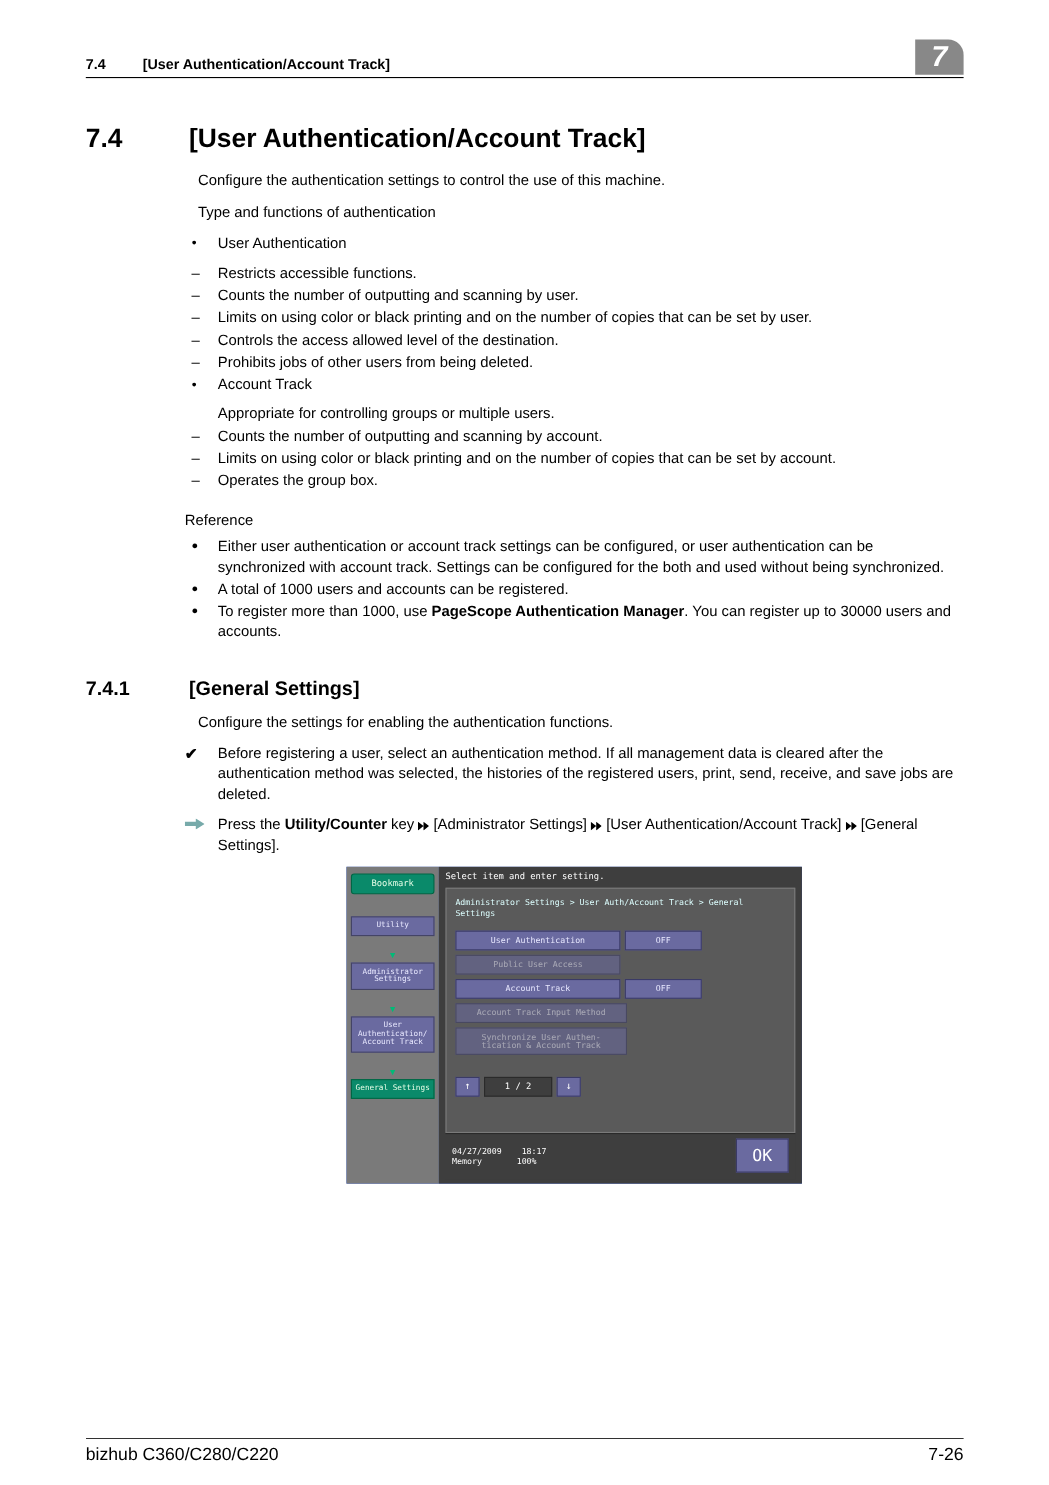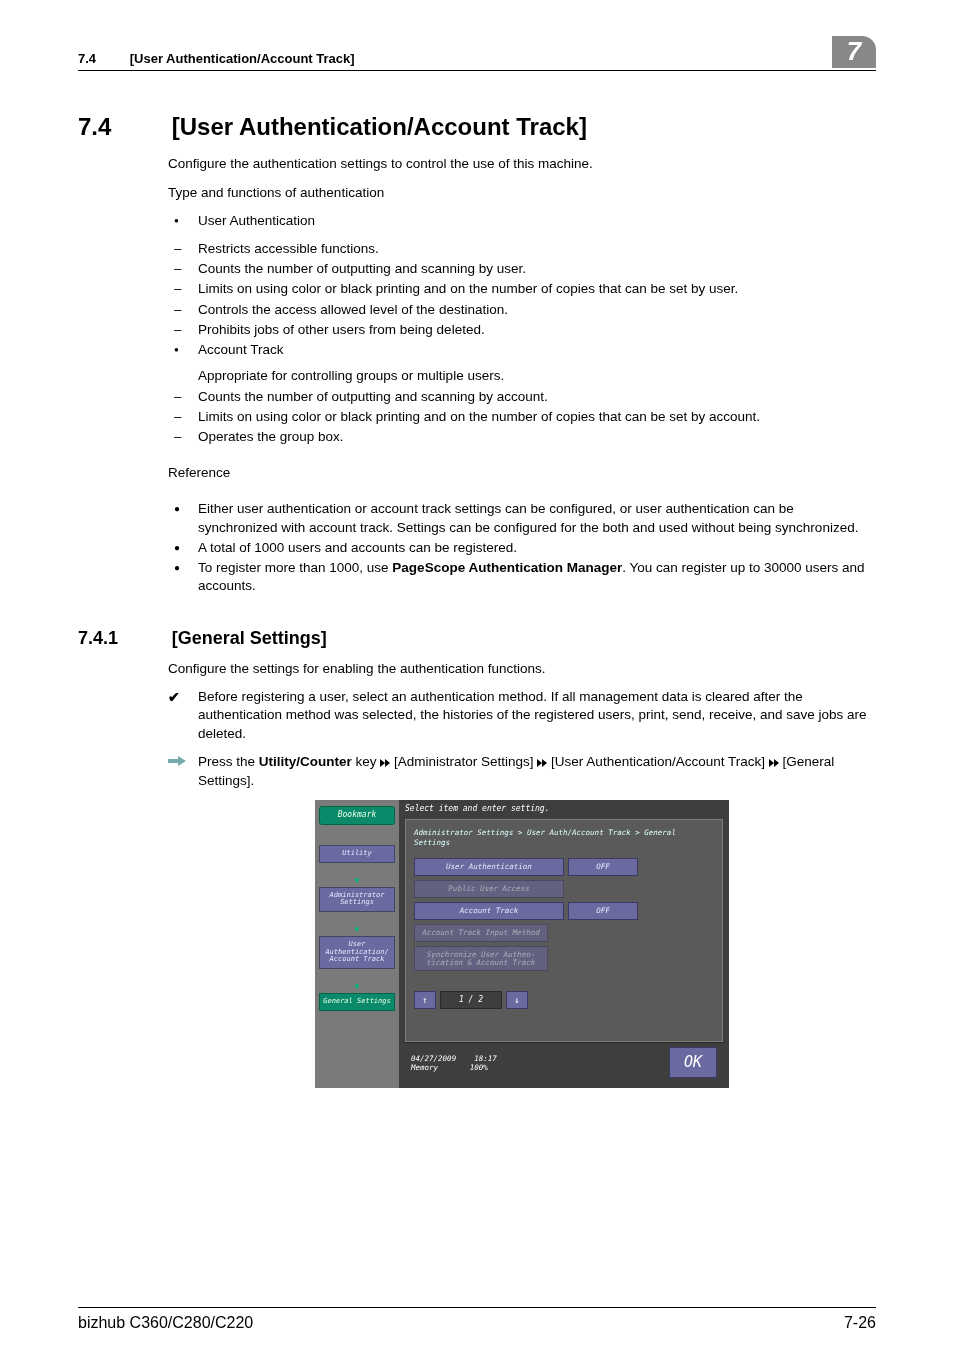--- a/index.html
+++ b/index.html
@@ -38,28 +38,28 @@
   .h2-row { margin-bottom: 12px; }
   .h2-row .secnum {
     display: inline-block;
     width: 90px;
     font-size: 24px;
     font-weight: bold;
     vertical-align: baseline;
   }
   .h2-row .sectitle { font-size: 24px; font-weight: bold; }
   .body-indent { margin-left: 90px; }
-  .para { margin-bottom: 10px; }
+  .para { margin-bottom: 10px; margin-left: 12px; }
   ul.bul { list-style: none; margin-bottom: 10px; }
   ul.bul > li { position: relative; padding-left: 30px; margin-bottom: 2px; }
   ul.bul > li.dot::before { content: "\25CF"; position: absolute; left: 6px; font-size: 8px; top: 4px; }
   ul.bul > li.filldot::before { content: "\25CF"; position: absolute; left: 6px; font-size: 10px; top: 2px; }
   ul.bul > li.dash::before { content: "\2013"; position: absolute; left: 6px; }
   .subpara { padding-left: 30px; margin-top: -2px; margin-bottom: 2px; }
-  .refhead { margin-top: 18px; margin-bottom: 18px; }
+  .refhead { margin-top: 18px; margin-bottom: 6px; }
   .h3-row { margin: 30px 0 10px 0; }
   .h3-row .secnum {
     display: inline-block;
     width: 90px;
     font-size: 18px;
     font-weight: bold;
   }
   .h3-row .sectitle { font-size: 18px; font-weight: bold; }
   .tick-row, .arrow-row { display: flex; margin-bottom: 10px; }
   .tick-row .mark, .arrow-row .mark { width: 30px; flex: none; font-weight: bold; }
@@ -73,21 +73,20 @@
   .shot {
     width: 414px;
     margin: 6px auto 0 auto;
     font-family: "Lucida Console", Monaco, monospace;
     font-size: 8px;
     color: #fff;
   }
   .shot .main {
     display: flex;
     background: #1d4ed8;
-    font-style: italic;
   }
   .shot .side {
     width: 84px;
     background: #7a7a7a;
     padding: 6px 4px;
     flex: none;
   }
   .bookmark {
     background: #0a8a6a;
     border: 1px solid #064;
@@ -130,21 +129,21 @@
     border: 1px solid #3a3a66;
     color: #e8e8ff;
     font-size: 7.5px;
     padding: 4px 4px;
     line-height: 1.05;
     text-align: center;
   }
   .setting-btn.lbl { width: 150px; }
   .setting-btn.val { width: 70px; }
   .setting-btn.disabled { opacity: 0.55; }
-  .setting-btn.wide { width: 134px; }
+  .setting-btn.wide { width: 156px; }
   .pager { display: flex; gap: 4px; margin-top: 20px; align-items: center; }
   .pg-btn {
     background: #6a6aa0;
     border: 1px solid #3a3a66;
     color: #fff;
     width: 22px; height: 18px;
     display: flex; align-items: center; justify-content: center;
     font-size: 9px;
   }
   .pg-ind {

